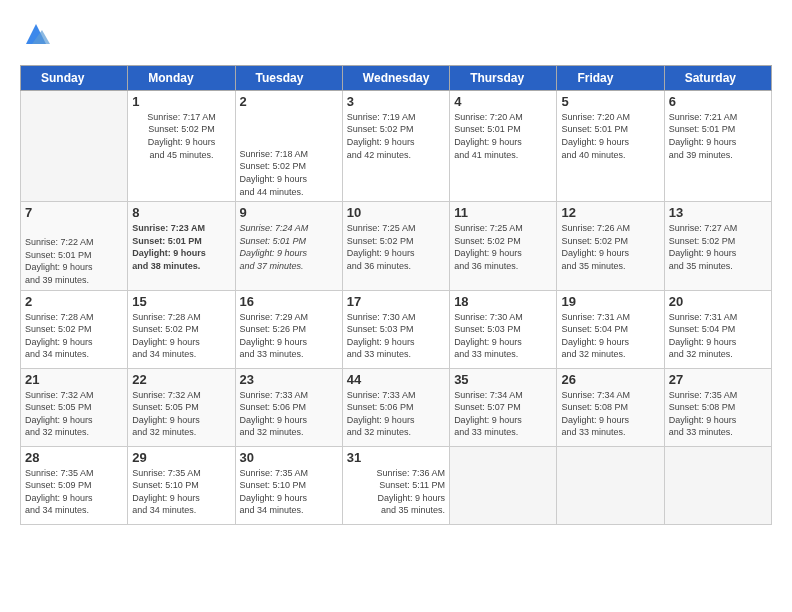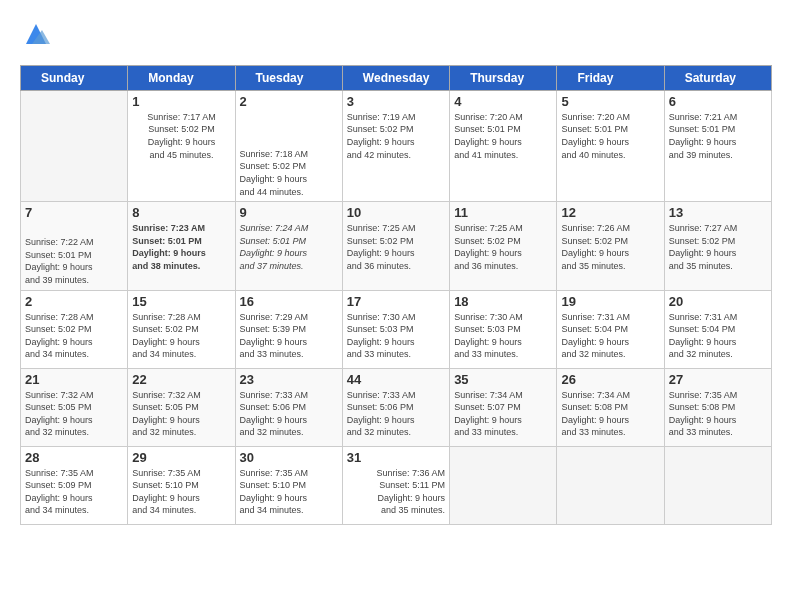--- a/index.html
+++ b/index.html
@@ -241,21 +241,21 @@
           <td>
             <span class="day-number">15</span>
             <div class="day-info" style="white-space: pre-line;">Sunrise: 7:28 AM
 Sunset: 5:02 PM
 Daylight: 9 hours
 and 34 minutes.</div>
           </td>
           <td>
             <span class="day-number">16</span>
             <div class="day-info" style="white-space: pre-line;">Sunrise: 7:29 AM
-Sunset: 5:39 PM
+Sunset: 5:26 PM
 Daylight: 9 hours
 and 33 minutes.</div>
           </td>
           <td>
             <span class="day-number">17</span>
             <div class="day-info" style="white-space: pre-line;">Sunrise: 7:30 AM
 Sunset: 5:03 PM
 Daylight: 9 hours
 and 33 minutes.</div>
           </td>

